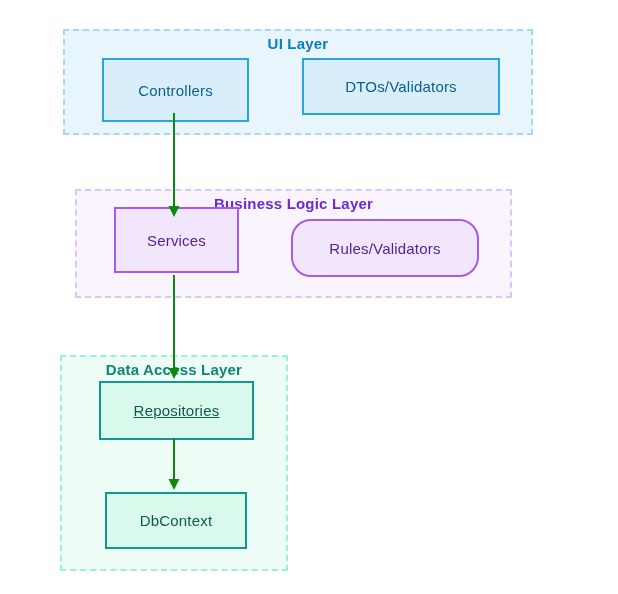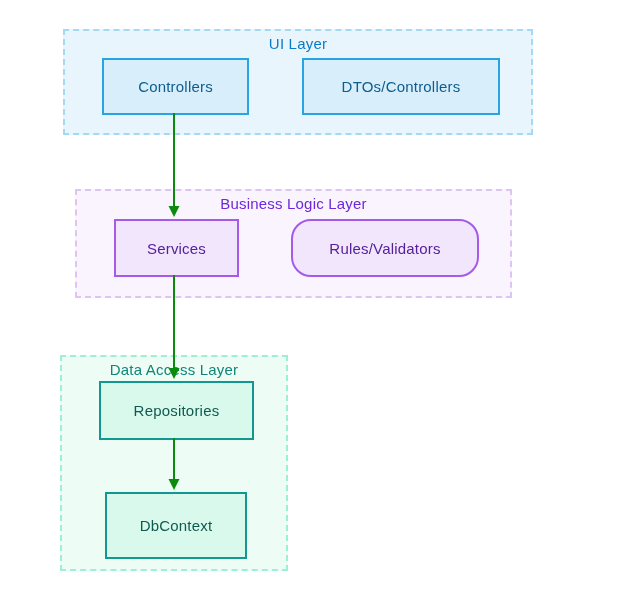--- a/index.html
+++ b/index.html
@@ -4,21 +4,21 @@
 <style>
   html,body { margin:0; padding:0; background:#ffffff; }
   .stage {
     position:relative; width:618px; height:594px; background:#ffffff;
     font-family:"Liberation Sans", sans-serif; overflow:hidden;
   }
   .cluster {
     position:absolute; border:2px dashed; box-sizing:border-box;
   }
   .cluster-label {
-    text-align:center; font-size:15px; font-weight:400; margin-top:4px;
+    text-align:center; font-size:15px; font-weight:700; margin-top:4px;
     letter-spacing:0.2px;
   }
   .node {
     position:absolute; border:2px solid; box-sizing:border-box;
     display:flex; align-items:center; justify-content:center;
     font-size:15px; letter-spacing:0.2px;
   }
   
   .cluster-ui { background:#e9f5fd; border-color:#a5d8f2; }
   .cluster-ui .cluster-label { color:#0a7cc4; }
@@ -39,44 +39,44 @@
   .edge-line { stroke:#0b8a0b; stroke-width:2; fill:none; }
   .edge-head { fill:#0b8a0b; stroke:none; }
 </style>
 </head>
 <body>
 
 <div class="stage">
 
   <section class="cluster cluster-ui" style="left:63px; top:29px; width:470px; height:106px;">
     <div class="cluster-label">UI Layer</div>
-    <div class="node node-blue" style="left:37px; top:27px; width:147px; height:57px;">
+    <div class="node node-blue" style="left:37px; top:27px; width:147px; height:64px;">
       <span>Controllers</span>
     </div>
     <div class="node node-blue" style="left:237px; top:27px; width:198px; height:57px;">
-      <span>DTOs/Controllers</span>
+      <span>DTOs/Validators</span>
     </div>
   </section>
 
   <section class="cluster cluster-bll" style="left:75px; top:189px; width:437px; height:109px;">
     <div class="cluster-label">Business Logic Layer</div>
-    <div class="node node-purple" style="left:37px; top:28px; width:125px; height:58px;">
+    <div class="node node-purple" style="left:37px; top:16px; width:125px; height:66px;">
       <span>Services</span>
     </div>
     <div class="node node-purple" style="left:214px; top:28px; width:188px; height:58px;border-radius:20px;">
       <span>Rules/Validators</span>
     </div>
   </section>
 
   <section class="cluster cluster-dal" style="left:60px; top:355px; width:228px; height:216px;">
     <div class="cluster-label">Data Access Layer</div>
-    <div class="node node-teal" style="left:37px; top:24px; width:155px; height:59px;">
+    <div class="node node-teal" style="left:37px; top:24px; width:155px; height:59px;text-decoration:underline;">
       <span>Repositories</span>
     </div>
-    <div class="node node-teal" style="left:43px; top:135px; width:142px; height:67px;">
+    <div class="node node-teal" style="left:43px; top:135px; width:142px; height:57px;">
       <span>DbContext</span>
     </div>
   </section>
 
   <svg class="edges" viewBox="0 0 618 594">
     <g>
       <path class="edge-line" d="M174,113 L174,207"></path>
       <polygon class="edge-head" points="168.5,206 179.5,206 174,217"></polygon>
     </g>
     <g>

